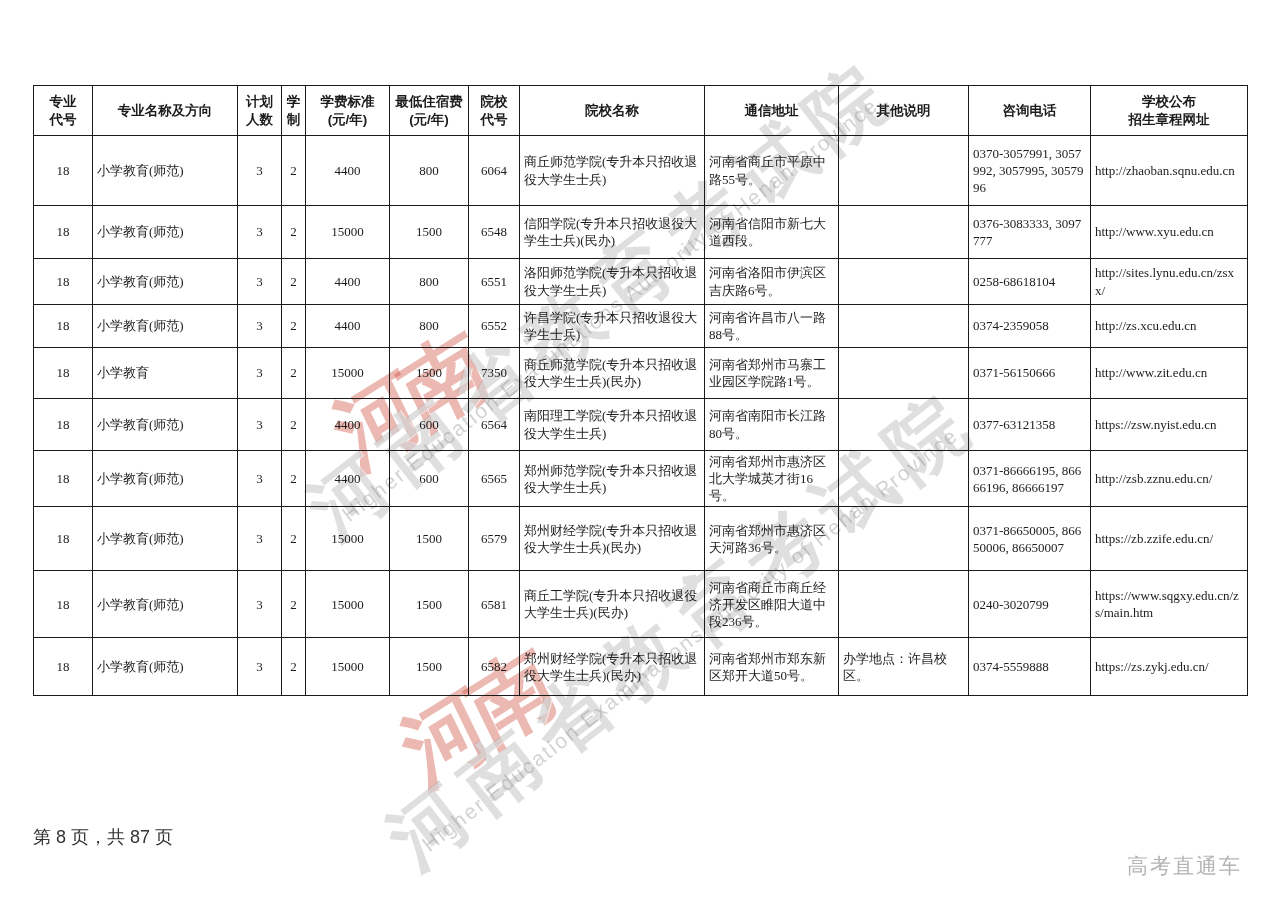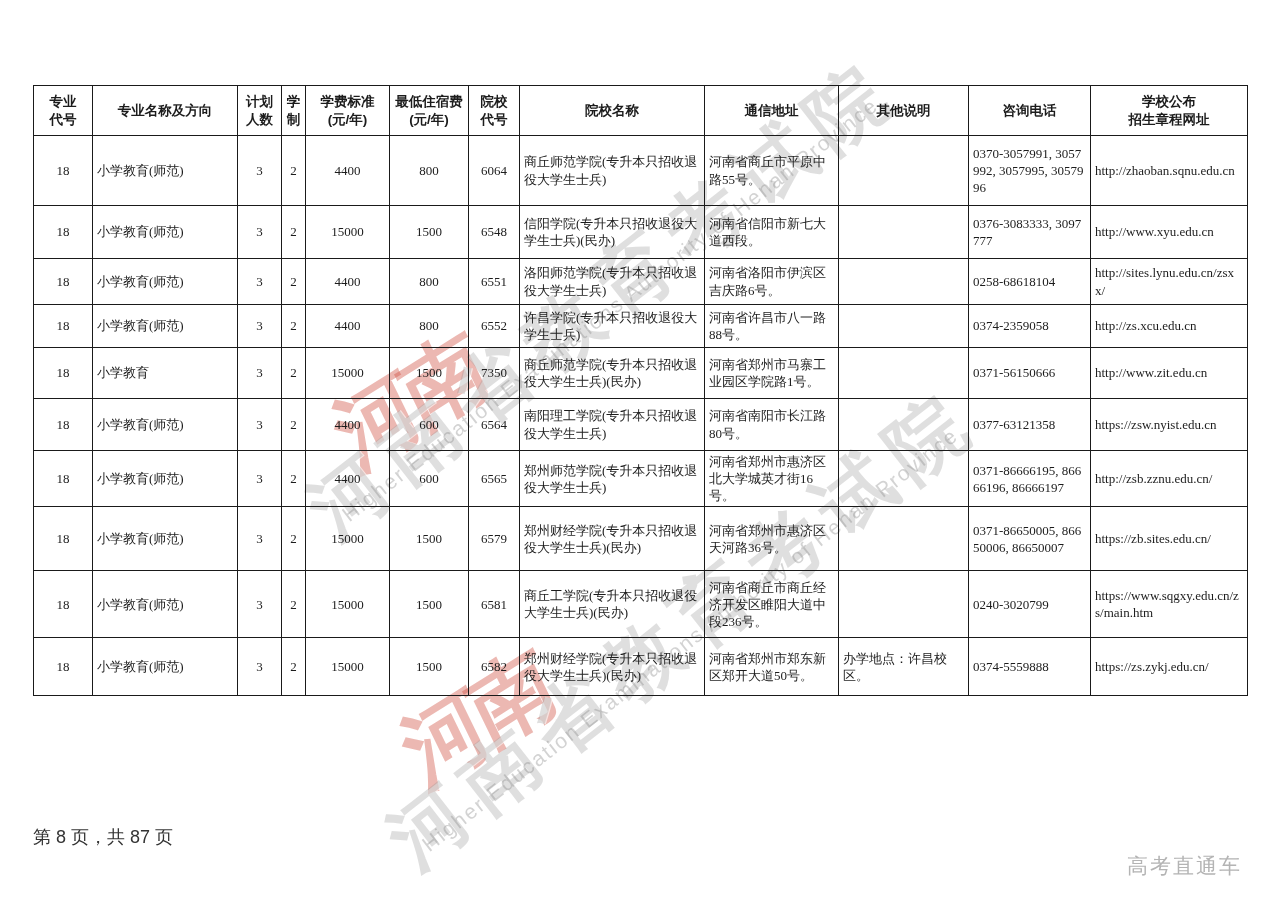--- a/index.html
+++ b/index.html
@@ -245,21 +245,21 @@
             <td class="left">小学教育(师范)</td>
             <td class="center">3</td>
             <td class="center">2</td>
             <td class="center">15000</td>
             <td class="center">1500</td>
             <td class="center">6579</td>
             <td class="left">郑州财经学院(专升本只招收退役大学生士兵)(民办)</td>
             <td class="left">河南省郑州市惠济区天河路36号。</td>
             <td class="left"></td>
             <td class="left wrapall">0371-86650005, 86650006, 86650007</td>
-            <td class="left wrapall">https://zb.sites.edu.cn/</td>
+            <td class="left wrapall">https://zb.zzife.edu.cn/</td>
           </tr>
           <tr style="height: 67px;">
             <td class="center">18</td>
             <td class="left">小学教育(师范)</td>
             <td class="center">3</td>
             <td class="center">2</td>
             <td class="center">15000</td>
             <td class="center">1500</td>
             <td class="center">6581</td>
             <td class="left">商丘工学院(专升本只招收退役大学生士兵)(民办)</td>

